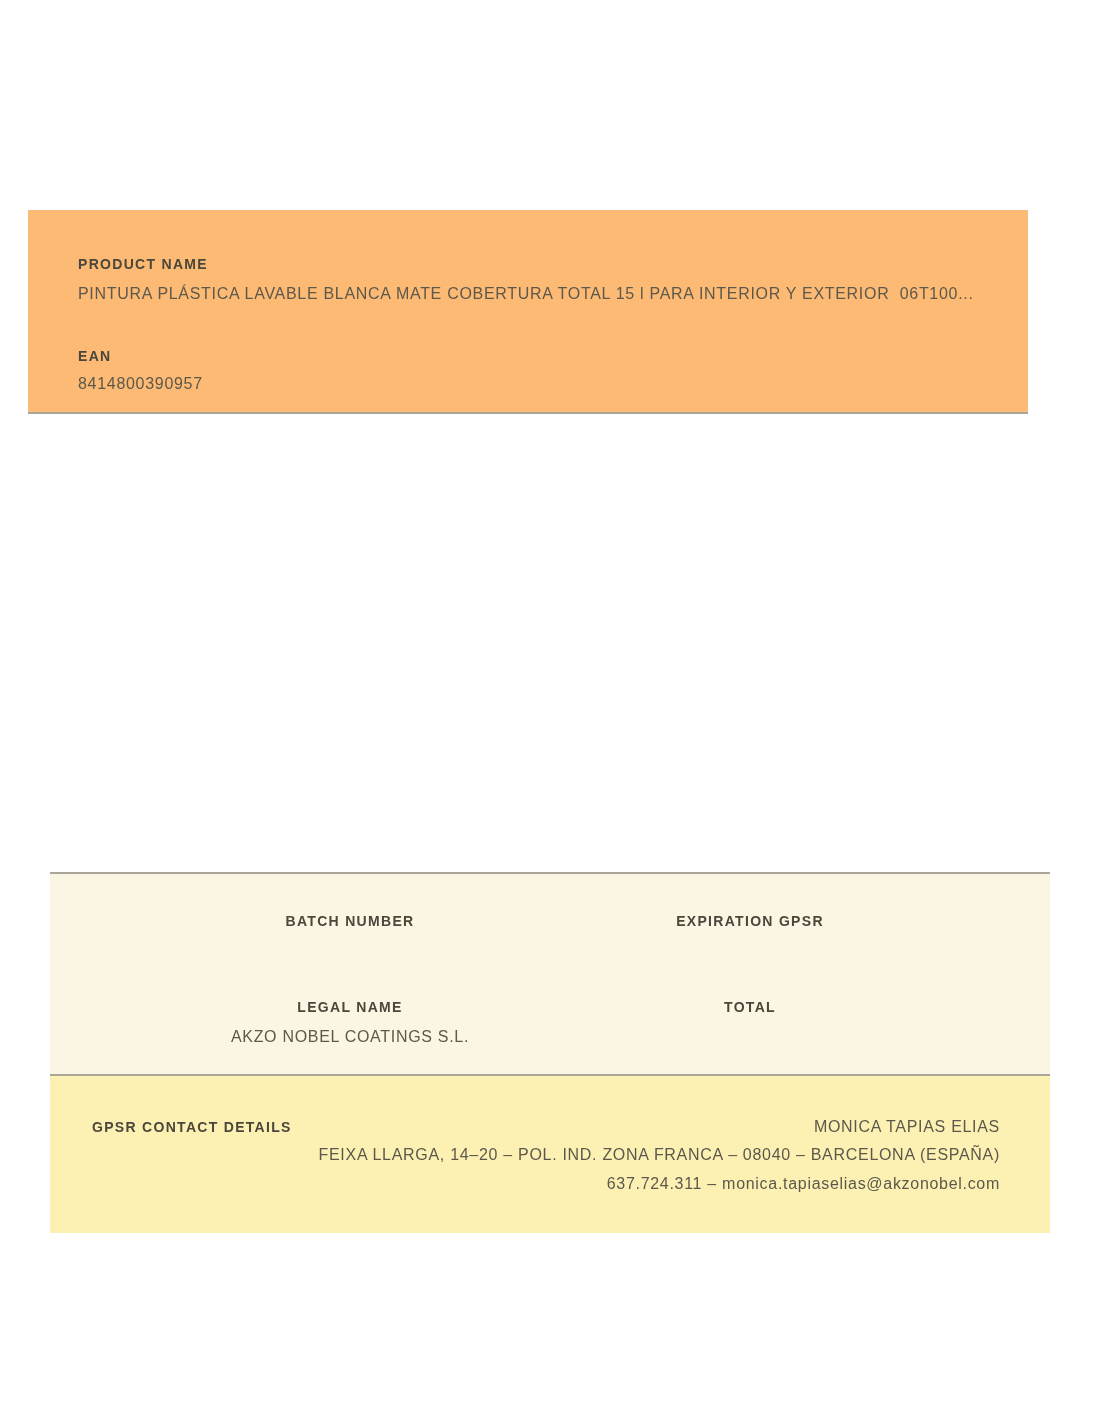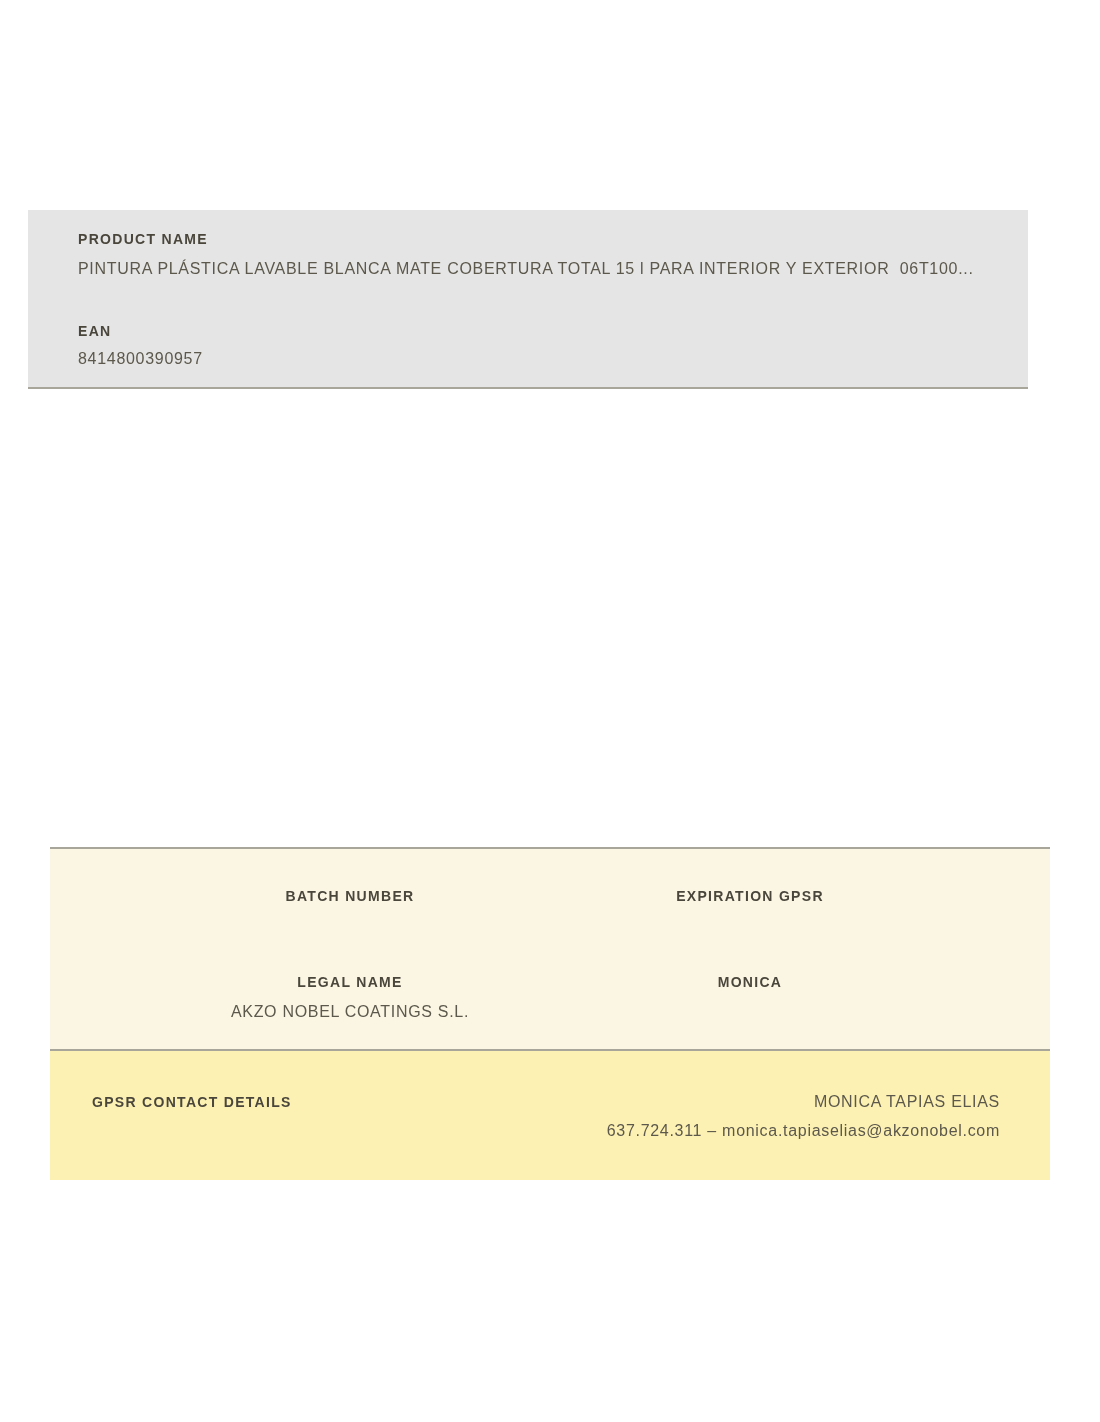--- a/index.html
+++ b/index.html
@@ -30,23 +30,23 @@
     font-size: 16px;
     line-height: 20px;
     letter-spacing: 0.7px;
     color: #5c584c;
   }
   .prewrap { white-space: pre-wrap; }
 
   
   .product-section {
     margin-top: 210px;
-    background: #e5e5e5;
+    background: #fdba74;
     border-bottom: 2px solid #a8a69b;
-    padding: 19px 50px 18px 50px;
+    padding: 44px 50px 18px 50px;
     margin-left: 28px;
   }
   .product-section .product-value { margin-top: 10px; }
   .product-section .ean-label { margin-top: 42px; }
   .product-section .ean-value { margin-top: 8px; }
 
   
   .details-section {
     margin-top: 458px;
     background: #fbf6e3;
@@ -83,25 +83,26 @@
     <div class="label">PRODUCT NAME</div>
     <div class="value prewrap product-value">PINTURA PLÁSTICA LAVABLE BLANCA MATE COBERTURA TOTAL 15 l PARA INTERIOR Y EXTERIOR  06T100...</div>
     <div class="label ean-label">EAN</div>
     <div class="value ean-value">8414800390957</div>
   </div>
 
   <div class="section details-section">
     <div class="label">BATCH NUMBER</div>
     <div class="label">EXPIRATION GPSR</div>
     <div class="label row2">LEGAL NAME</div>
-    <div class="label row2">MONICA</div>
+    <div class="label row2">TOTAL</div>
     <div class="value row3">AKZO NOBEL COATINGS S.L.</div>
   </div>
 
   <div class="section gpsr-section">
     <div class="gpsr-row1">
       <div class="label">GPSR CONTACT DETAILS</div>
       <div class="value">MONICA TAPIAS ELIAS</div>
     </div>
+    <div class="value gpsr-right gpsr-address">FEIXA LLARGA, 14–20 – POL. IND. ZONA FRANCA – 08040 – BARCELONA (ESPAÑA)</div>
     <div class="value gpsr-right gpsr-phone">637.724.311 – monica.tapiaselias@akzonobel.com</div>
   </div>
 
 </div>
 
 </body></html>

